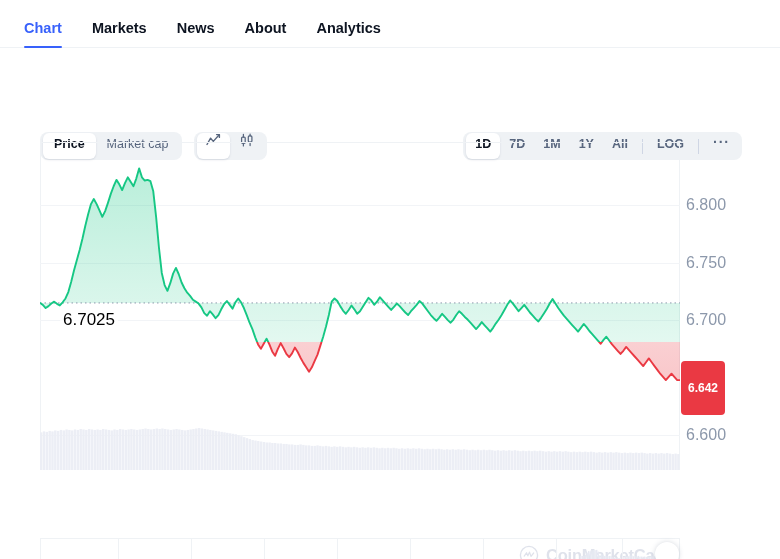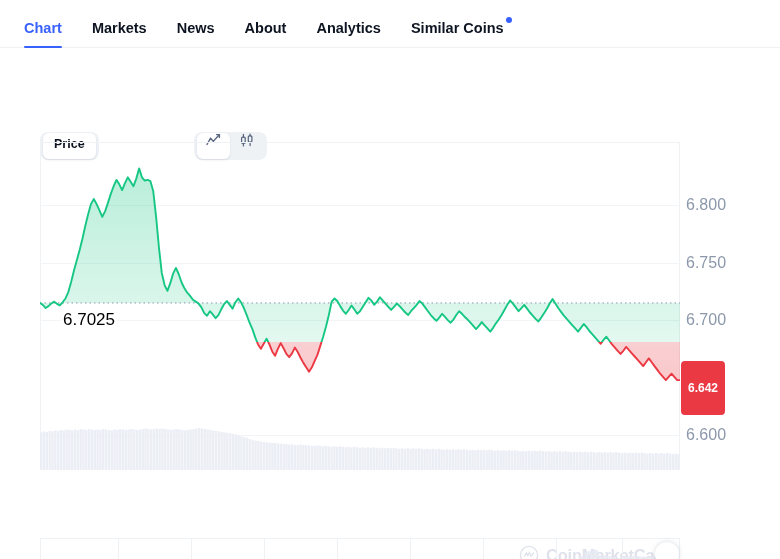--- a/index.html
+++ b/index.html
@@ -156,30 +156,27 @@
   </div>
   <div class="tab">
     <span>News</span>
   </div>
   <div class="tab">
     <span>About</span>
   </div>
   <div class="tab">
     <span>Analytics</span>
   </div>
-  <div class="tab">
-    <span>Similar Coins</span>
-    <span class="dot"></span>
-  </div>
 </div>
 
 <div class="controls">
 
   <div class="seg" id="seg-metric">
     <div class="seg-item on">Price</div>
+    <div class="seg-item">Market cap</div>
   </div>
 
   <div class="seg" id="seg-style">
     <div class="seg-item on">
       <span class="icon-line">
         <svg width="15" height="14" viewBox="0 0 15 14" fill="none">
           <path d="M1 11.5 L4.6 5.2 L7.3 8.4 L13.2 1.8" stroke="#58667e" stroke-width="1.4" stroke-linecap="round" stroke-linejoin="round"></path>
           <path d="M10.6 1.6 L13.4 1.6 L13.4 4.4" stroke="#58667e" stroke-width="1.4" stroke-linecap="round" stroke-linejoin="round"></path>
         </svg>
       </span>
@@ -189,20 +186,31 @@
         <svg width="16" height="14" viewBox="0 0 16 14" fill="none">
           <rect x="2.6" y="4.1" width="3.6" height="6.2" rx="1" stroke="#58667e" stroke-width="1.25"></rect>
           <path d="M4.4 1.3 L4.4 4.1 M4.4 10.3 L4.4 12.9" stroke="#58667e" stroke-width="1.25" stroke-linecap="round"></path>
           <rect x="9.3" y="2.9" width="3.6" height="6.2" rx="1" stroke="#58667e" stroke-width="1.25"></rect>
           <path d="M11.1 1.0 L11.1 2.9 M11.1 9.1 L11.1 12.6" stroke="#58667e" stroke-width="1.25" stroke-linecap="round"></path>
         </svg>
       </span>
     </div>
   </div>
 
+  <div class="seg" id="seg-range">
+    <div class="seg-item on">1D</div>
+    <div class="seg-item">7D</div>
+    <div class="seg-item">1M</div>
+    <div class="seg-item">1Y</div>
+    <div class="seg-item">All</div>
+    <div class="seg-div"></div>
+    <div class="seg-item">LOG</div>
+    <div class="seg-div"></div>
+    <div class="seg-item dots-glyph">···</div>
+  </div>
 </div>
 
 <div class="chart-wrap">
   <div class="plot-border"></div>
 
   <div class="gridline" style="top:85px"></div>
   <div class="gridline" style="top:143px"></div>
   <div class="gridline" style="top:200px"></div>
   <div class="gridline" style="top:315px"></div>
 

